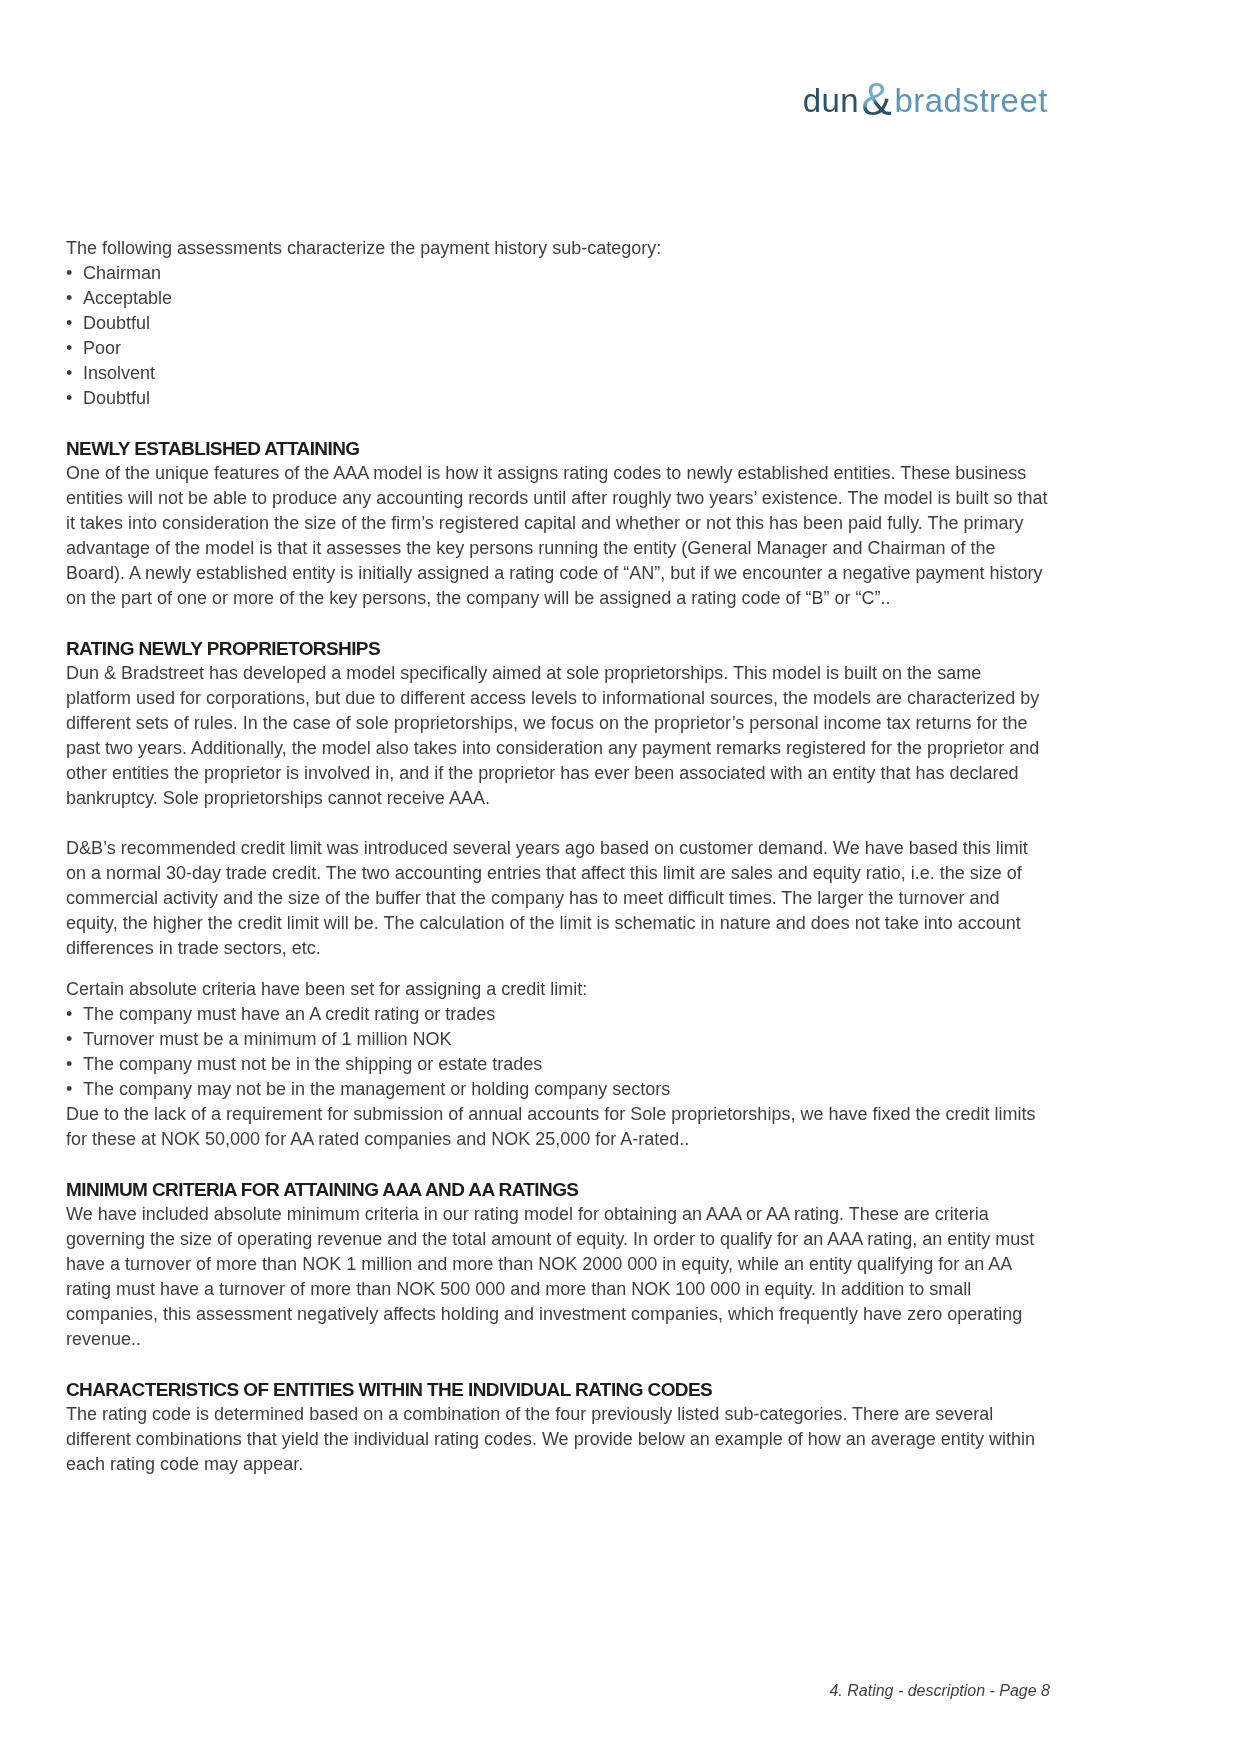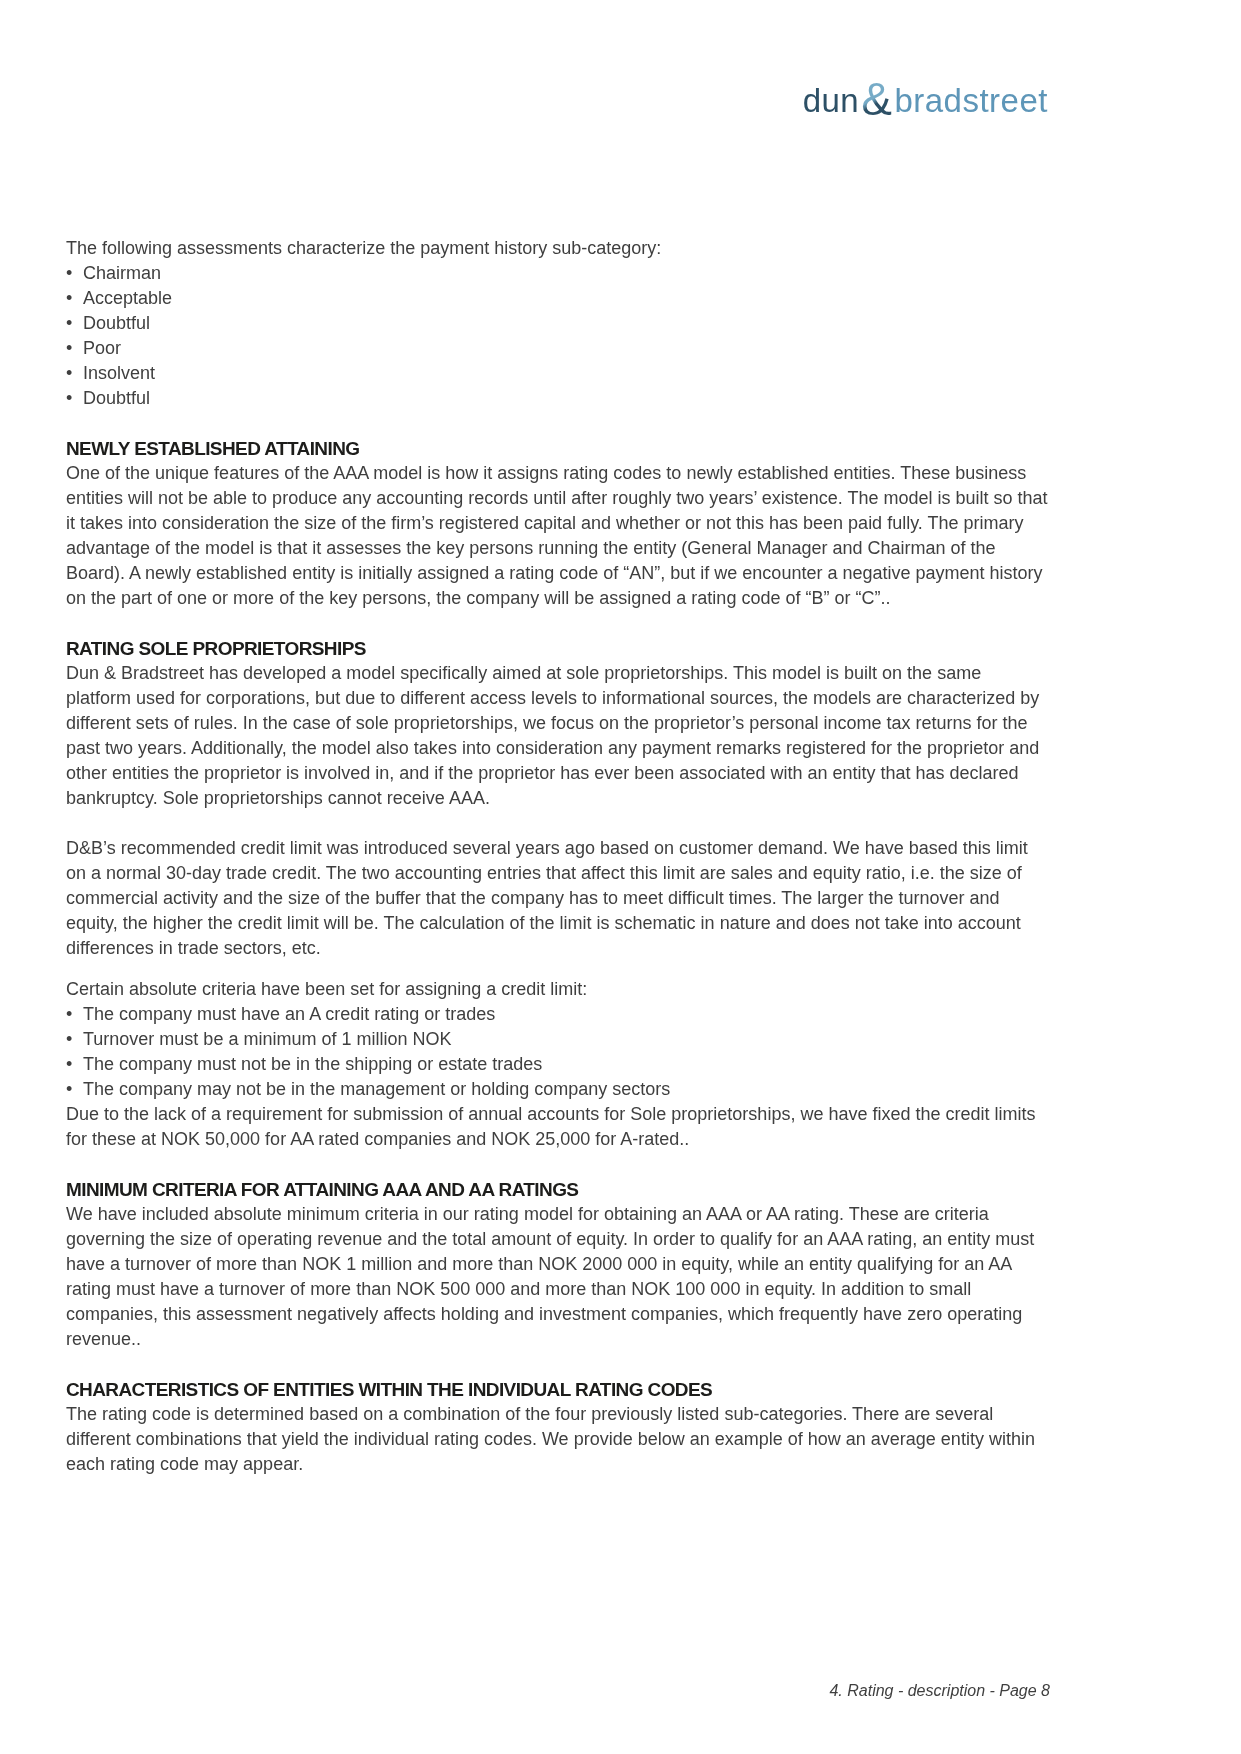--- a/index.html
+++ b/index.html
@@ -124,21 +124,21 @@
         <span>Doubtful</span>
       </div>
     </div>
 
     <div class="section">
       <h2>NEWLY ESTABLISHED ATTAINING</h2>
       <p>One of the unique features of the AAA model is how it assigns rating codes to newly established entities. These business entities will not be able to produce any accounting records until after roughly two years’ existence. The model is built so that it takes into consideration the size of the firm’s registered capital and whether or not this has been paid fully. The primary advantage of the model is that it assesses the key persons running the entity (General Manager and Chairman of the Board). A newly established entity is initially assigned a rating code of “AN”, but if we encounter a negative payment history on the part of one or more of the key persons, the company will be assigned a rating code of “B” or “C”..</p>
     </div>
 
     <div class="section">
-      <h2>RATING SOLE PROPRIETORSHIPS</h2>
+      <h2>RATING NEWLY PROPRIETORSHIPS</h2>
       <p>Dun &amp; Bradstreet has developed a model specifically aimed at sole proprietorships. This model is built on the same platform used for corporations, but due to different access levels to informational sources, the models are characterized by different sets of rules. In the case of sole proprietorships, we focus on the proprietor’s personal income tax returns for the past two years. Additionally, the model also takes into consideration any payment remarks registered for the proprietor and other entities the proprietor is involved in, and if the proprietor has ever been associated with an entity that has declared bankruptcy. Sole proprietorships cannot receive AAA.</p>
     </div>
 
     <div class="section">
       <p>D&amp;B’s recommended credit limit was introduced several years ago based on customer demand. We have based this limit on a normal 30-day trade credit. The two accounting entries that affect this limit are sales and equity ratio, i.e. the size of commercial activity and the size of the buffer that the company has to meet difficult times. The larger the turnover and equity, the higher the credit limit will be. The calculation of the limit is schematic in nature and does not take into account differences in trade sectors, etc.</p>
 
       <div class="subblock">
         <p>Certain absolute criteria have been set for assigning a credit limit:</p>
         <div class="bullet-list">
           <div class="bullet-item">

